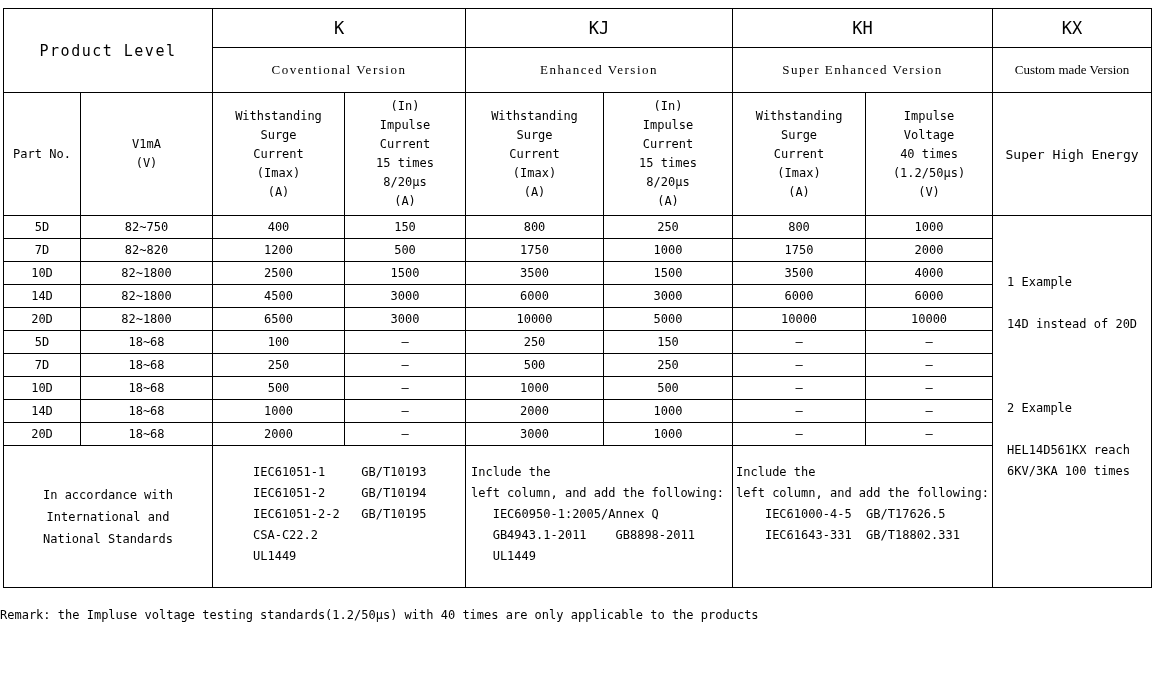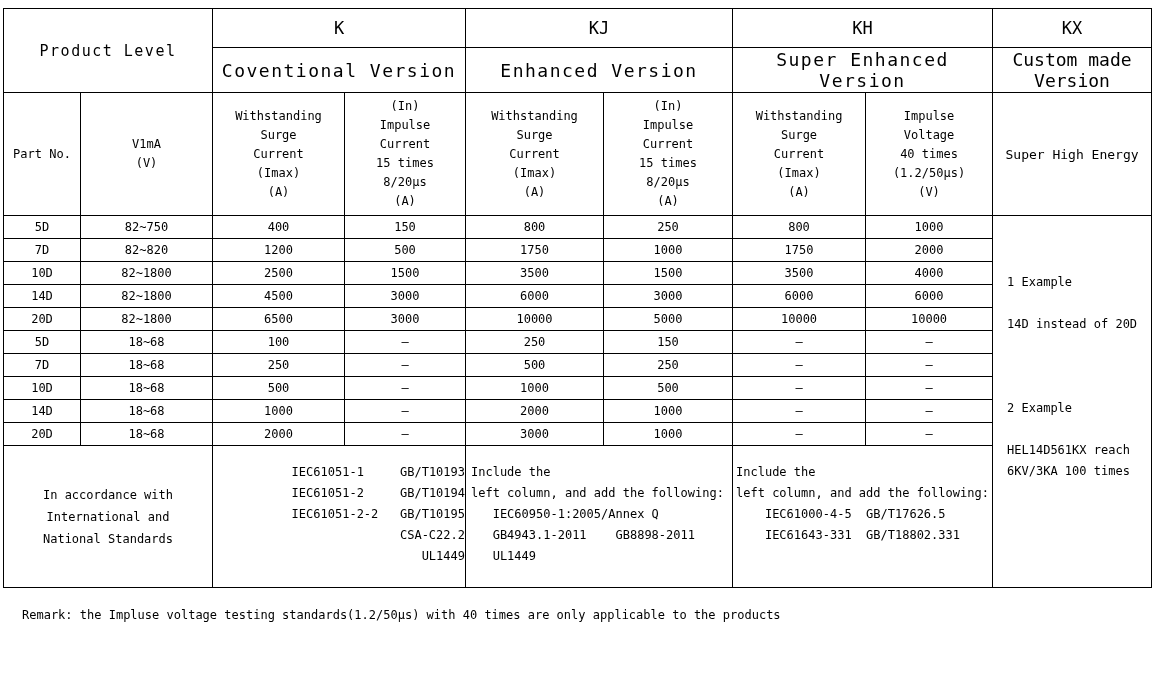--- a/index.html
+++ b/index.html
@@ -21,41 +21,41 @@
     text-align:center;vertical-align:middle;
     font-size:12px;padding:0;overflow:hidden;
   }
   tr.r1{height:39px;}
   tr.r2{height:45px;}
   tr.r3{height:123px;}
   tr.data{height:23px;}
   tr.std-row{height:142px;}
   .plevel{font-size:15px;letter-spacing:1.5px;}
   .gcode{font-size:17px;}
-  .gver{font-size:18px;letter-spacing:1.5px;}
+  .gver{font-size:13px;letter-spacing:1.5px;font-family:Liberation Serif, serif;}
   .ch .ln{height:19px;line-height:19px;}
   .kx-header{font-size:13px;}
   .b{font-weight:normal;}
   .kx-cell{
     vertical-align:top;text-align:left;
     padding:56px 8px 0 14px;
     white-space:pre;
   }
   .kx-cell .ln{height:21px;line-height:21px;}
   .std{
     vertical-align:top;text-align:left;
     white-space:pre;padding-top:16px;
   }
   .std .ln{height:21px;line-height:21px;}
-  .k-std{padding-left:40px;text-align:right;}
+  .k-std{padding-left:40px;}
   .kj-std{padding-left:5px;}
   .kh-std{padding-left:3px;}
   .std-label .ln{height:22px;line-height:22px;}
   .remark{
-    position:absolute;left:22px;top:604px;
+    position:absolute;left:0;top:604px;
     font-size:12px;white-space:pre;
   }
   .remark .ln{height:23px;line-height:23px;}
 </style>
 </head>
 <body>
 
 <div class="page">
 
   <table class="spec">

